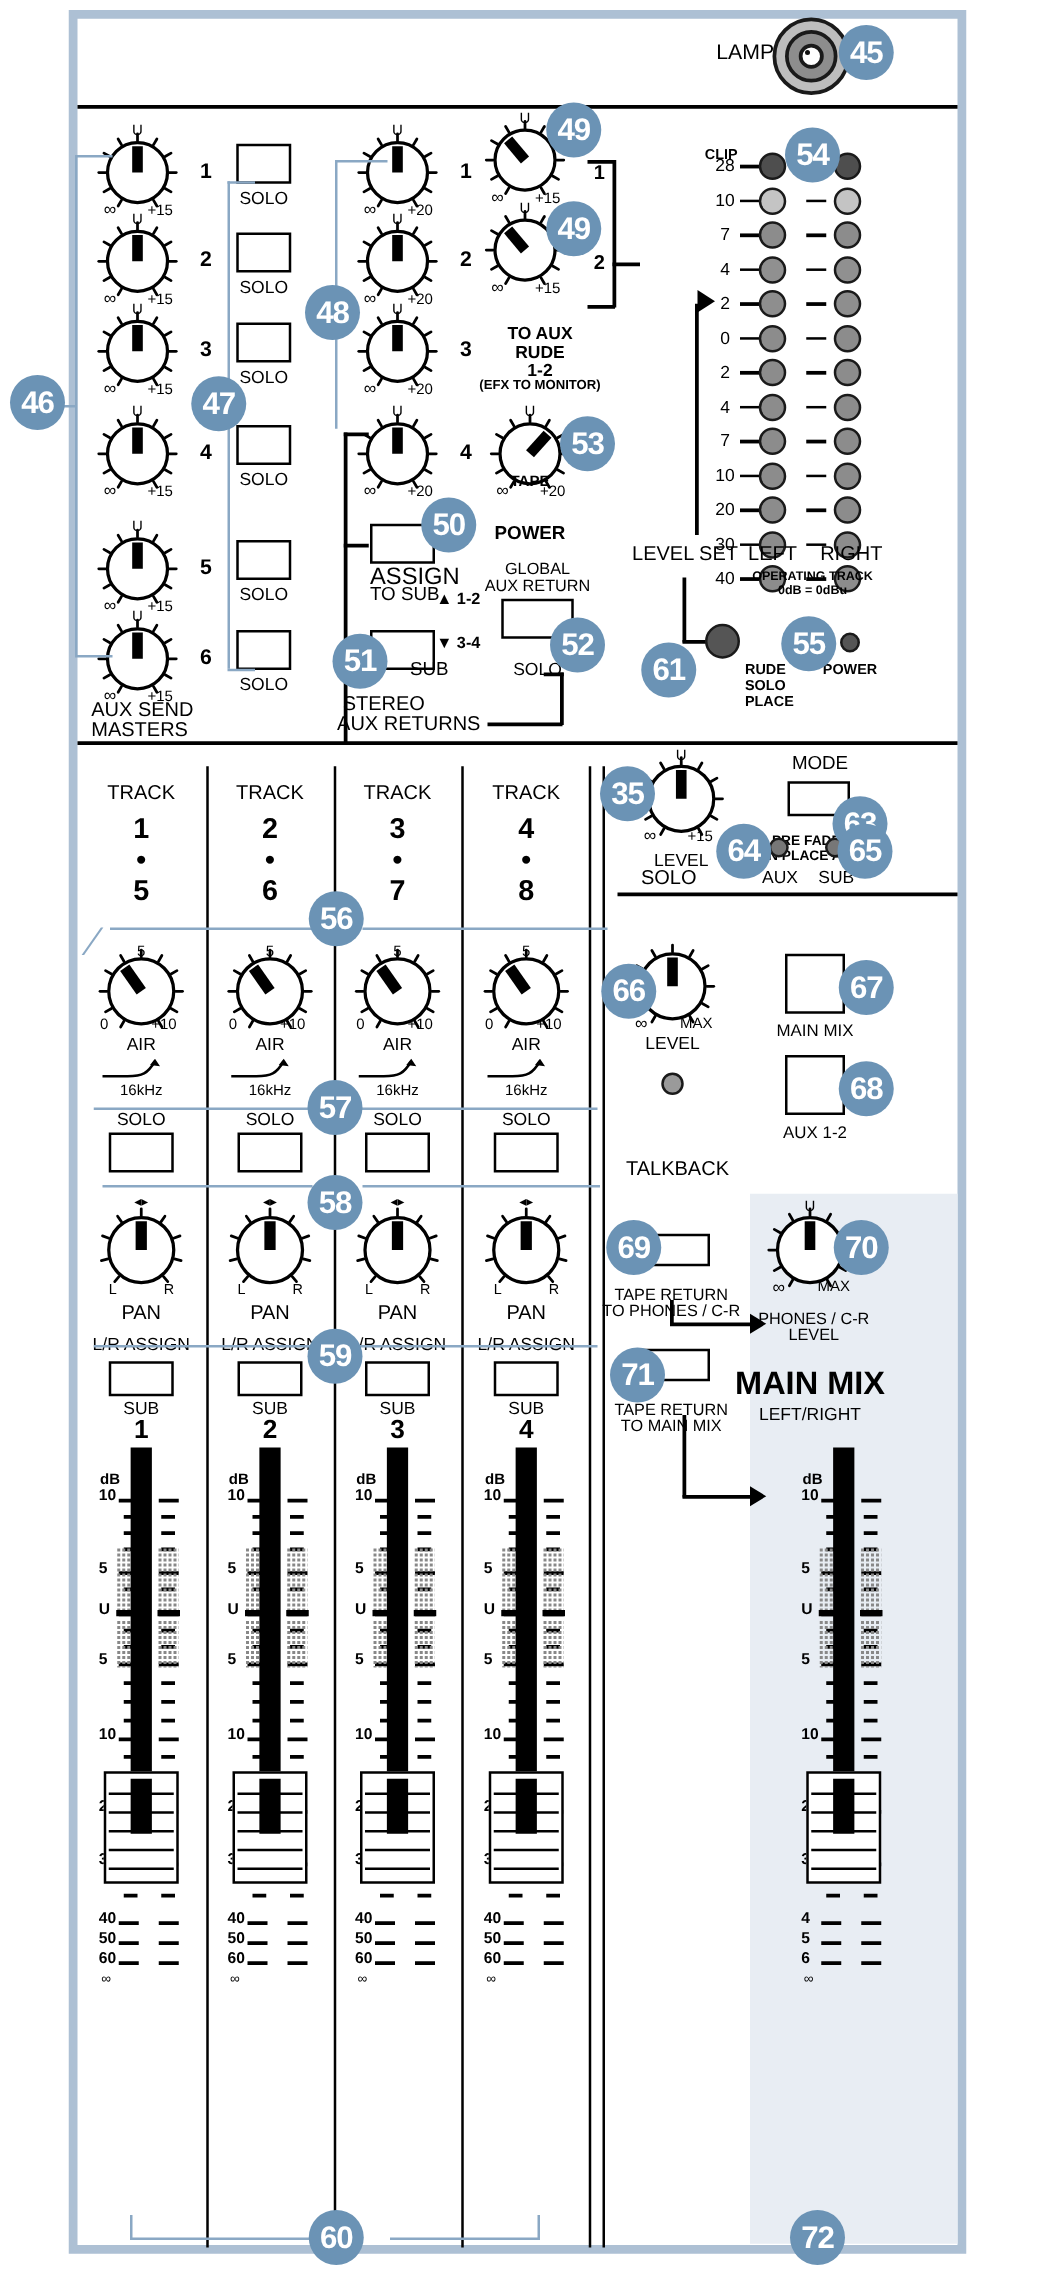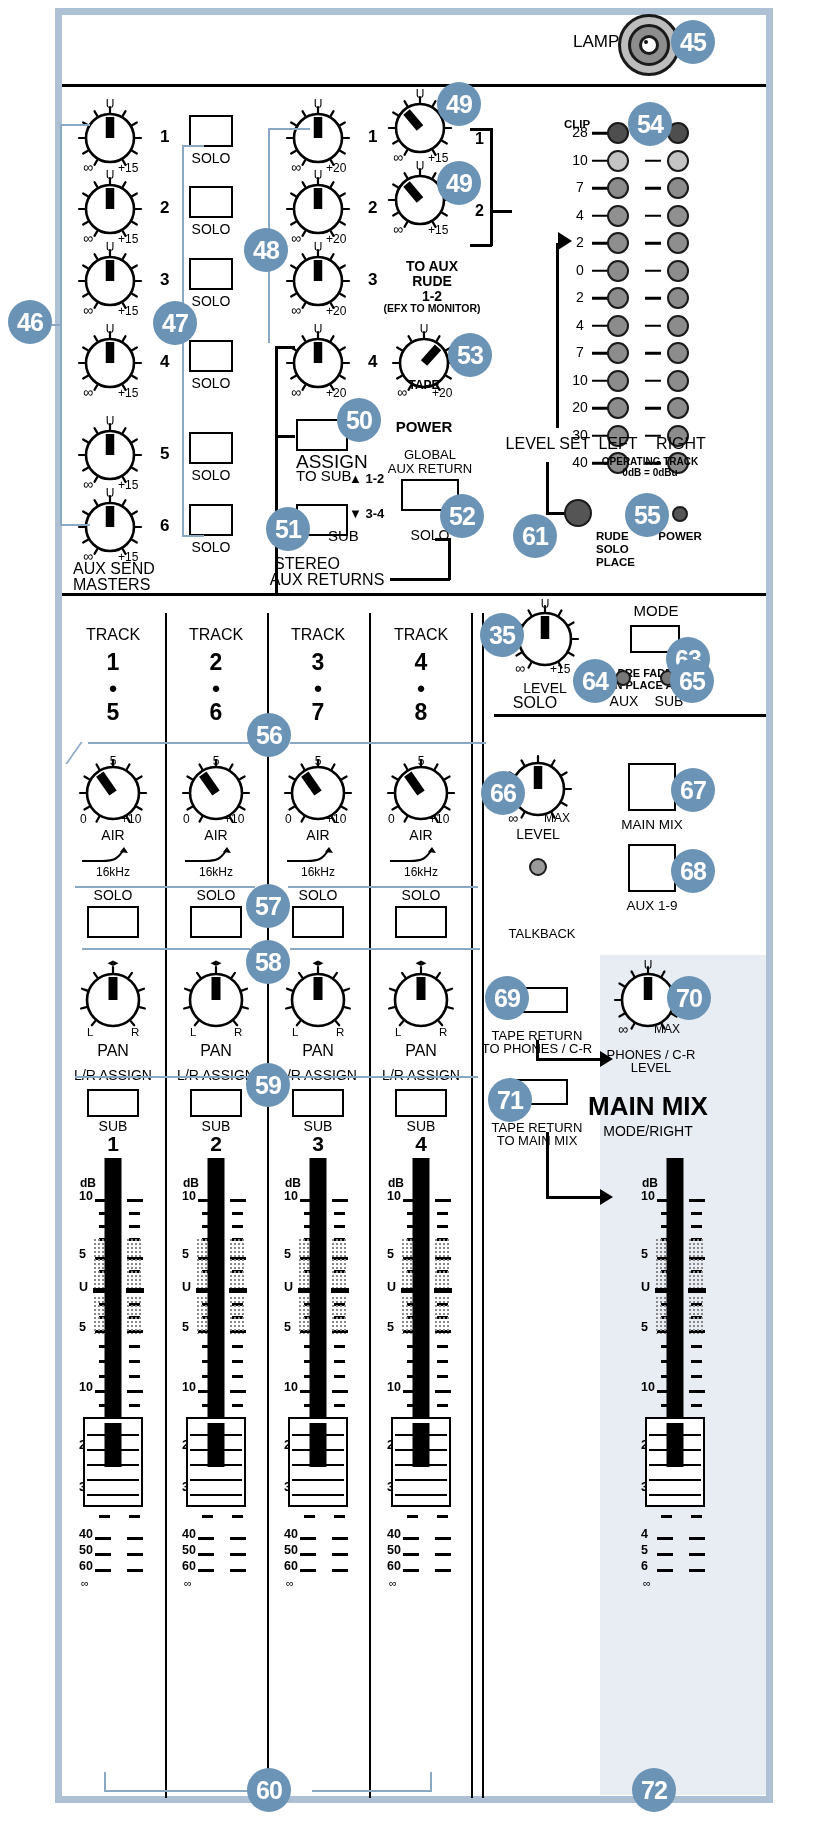--- a/index.html
+++ b/index.html
@@ -1061,25 +1061,25 @@
       <line x1="59.81569860407207" y1="49.75" x2="64.57883832488648" y2="52.5" stroke="#000" stroke-width="2.2" stroke-linecap="round"></line>
       <line x1="49.75" y1="59.81569860407206" x2="52.5" y2="64.57883832488648" stroke="#000" stroke-width="2.2" stroke-linecap="round"></line>
       <circle cx="36" cy="36" r="26" fill="#fff" stroke="#000" stroke-width="2.6"></circle>
       <line x1="36" y1="36" x2="36" y2="13" stroke="#000" stroke-width="8.5"></line>
     </svg>
   </div>
 <div class="lbl" style="left: 508px; top: 811px; font-size: 14px;">∞</div>
 <div class="lbl" style="left: 544px; top: 812px; font-size: 12px;">MAX</div>
 <div class="lbl ctr" style="left: 538px; top: 827px; font-size: 14px;">LEVEL</div>
 <div class="led" style="left: 538px; top: 867px; width: 18px; height: 18px; background: rgb(154, 154, 154);"></div>
-<div class="lbl ctr" style="left: 542px; top: 927px; font-size: 13px;">TALKBACK</div>
+<div class="lbl ctr" style="left: 542px; top: 927px; font-size: 16px;">TALKBACK</div>
 <div class="btn" style="left: 652px; top: 787px; width: 48px; height: 48px;"></div>
 <div class="lbl ctr" style="left: 652px; top: 818px; font-size: 13.5px;">MAIN MIX</div>
 <div class="btn" style="left: 652px; top: 868px; width: 48px; height: 48px;"></div>
-<div class="lbl ctr" style="left: 652px; top: 899px; font-size: 13.5px;">AUX 1-9</div>
+<div class="lbl ctr" style="left: 652px; top: 899px; font-size: 13.5px;">AUX 1-2</div>
 <div class="shade" style="left: 600px; top: 955px; width: 166px; height: 840px;"></div>
 <div class="btn" style="left: 537px; top: 1000px; width: 62px; height: 26px;"></div>
 <div class="lbl ctr" style="left: 537px; top: 1029px; font-size: 13px;">TAPE RETURN</div>
 <div class="lbl ctr" style="left: 537px; top: 1042px; font-size: 13px;">TO PHONES / C-R</div>
 <div class="knob" style="left: 648px; top: 1000px;">
     <svg width="72" height="72" viewBox="0 0 72 72">
       <line x1="22.249999999999986" y1="59.815698604072054" x2="19.499999999999986" y2="64.57883832488646" stroke="#000" stroke-width="2.2" stroke-linecap="round"></line>
       <line x1="12.184301395927939" y1="49.75" x2="7.421161675113527" y2="52.5" stroke="#000" stroke-width="2.2" stroke-linecap="round"></line>
       <line x1="8.5" y1="36" x2="3" y2="35.99999999999999" stroke="#000" stroke-width="2.2" stroke-linecap="round"></line>
       <line x1="12.184301395927935" y1="22.25" x2="7.421161675113524" y2="19.500000000000004" stroke="#000" stroke-width="2.2" stroke-linecap="round"></line>
@@ -1096,21 +1096,21 @@
   </div>
 <div class="lbl ctr" style="left: 648px; top: 959px; font-size: 12px;">U</div>
 <div class="lbl" style="left: 618px; top: 1022px; font-size: 14px;">∞</div>
 <div class="lbl" style="left: 654px; top: 1023px; font-size: 12px;">MAX</div>
 <div class="lbl ctr" style="left: 651px; top: 1048px; font-size: 13px;">PHONES / C-R</div>
 <div class="lbl ctr" style="left: 651px; top: 1061px; font-size: 13px;">LEVEL</div>
 <div class="btn" style="left: 537px; top: 1092px; width: 62px; height: 26px;"></div>
 <div class="lbl ctr" style="left: 537px; top: 1121px; font-size: 13px;">TAPE RETURN</div>
 <div class="lbl ctr" style="left: 537px; top: 1134px; font-size: 13px;">TO MAIN MIX</div>
 <div class="lbl ctr" style="left: 648px; top: 1092px; font-size: 26px; font-weight: bold;">MAIN MIX</div>
-<div class="lbl ctr" style="left: 648px; top: 1124px; font-size: 14px;">MODE/RIGHT</div>
+<div class="lbl ctr" style="left: 648px; top: 1124px; font-size: 14px;">LEFT/RIGHT</div>
 <div class="blkline" style="left: 536px; top: 1040px; width: 2.5px; height: 20px;"></div>
 <div class="blkline" style="left: 536px; top: 1058px; width: 68px; height: 2.5px;"></div>
 <div style="left: 600px; top: 1051px; width: 0px; height: 0px; border-top: 8px solid transparent; border-bottom: 8px solid transparent; border-left: 13px solid rgb(0, 0, 0); position: absolute;"></div>
 <div class="blkline" style="left: 546px; top: 1132px; width: 2.5px; height: 66px;"></div>
 <div class="blkline" style="left: 546px; top: 1196px; width: 58px; height: 2.5px;"></div>
 <div style="left: 600px; top: 1189px; width: 0px; height: 0px; border-top: 8px solid transparent; border-bottom: 8px solid transparent; border-left: 13px solid rgb(0, 0, 0); position: absolute;"></div>
 <div class="lbl" style="left: 642px; top: 1177px; font-size: 12px; font-weight: bold;">dB</div>
 <div class="lbl" style="left: 641px; top: 1190px; font-size: 12.5px; font-weight: bold;">10</div>
 <div class="tick" style="left: 657px; top: 1199px; width: 16px;"></div>
 <div class="tick" style="left: 689px; top: 1199px; width: 16px;"></div>
@@ -1195,21 +1195,21 @@
 <div class="cal" style="left: 266px; top: 250px;">48</div>
 <div class="cal" style="left: 459px; top: 104px;">49</div>
 <div class="cal" style="left: 459px; top: 183px;">49</div>
 <div class="cal" style="left: 359px; top: 420px;">50</div>
 <div class="cal" style="left: 288px; top: 529px;">51</div>
 <div class="cal" style="left: 462px; top: 516px;">52</div>
 <div class="cal" style="left: 470px; top: 355px;">53</div>
 <div class="cal" style="left: 650px; top: 124px;">54</div>
 <div class="cal" style="left: 647px; top: 515px;">55</div>
 <div class="cal" style="left: 269px; top: 735px;">56</div>
-<div class="cal" style="left: 268px; top: 886px; margin-top: 20px;">57</div>
+<div class="cal" style="left: 268px; top: 886px;">57</div>
 <div class="cal" style="left: 268px; top: 962px;">58</div>
 <div class="cal" style="left: 268px; top: 1085px;">59</div>
 <div class="cal" style="left: 269px; top: 1790px;">60</div>
 <div class="cal" style="left: 535px; top: 536px;">61</div>
 <div class="cal" style="left: 502px; top: 635px;">35</div>
 <div class="cal" style="left: 688px; top: 659px;">63</div>
 <div class="cal" style="left: 595px; top: 681px;">64</div>
 <div class="cal" style="left: 692px; top: 681px;">65</div>
 <div class="cal" style="left: 503px; top: 793px;">66</div>
 <div class="cal" style="left: 693px; top: 790px;">67</div>

